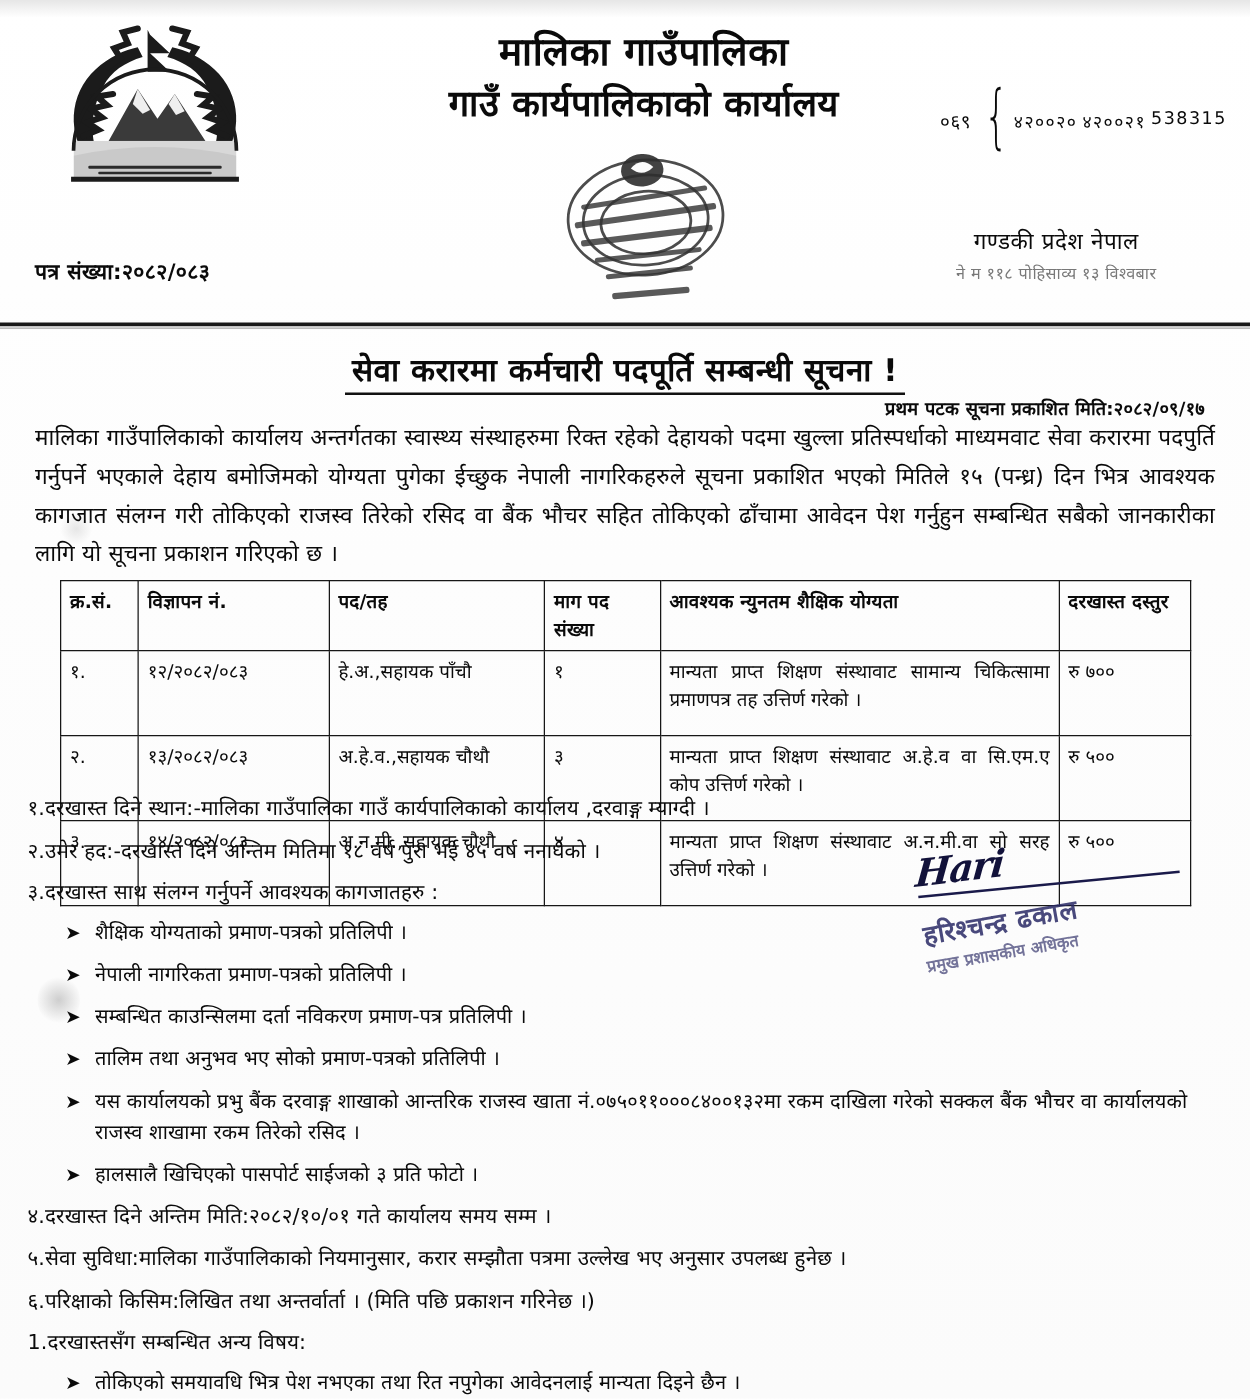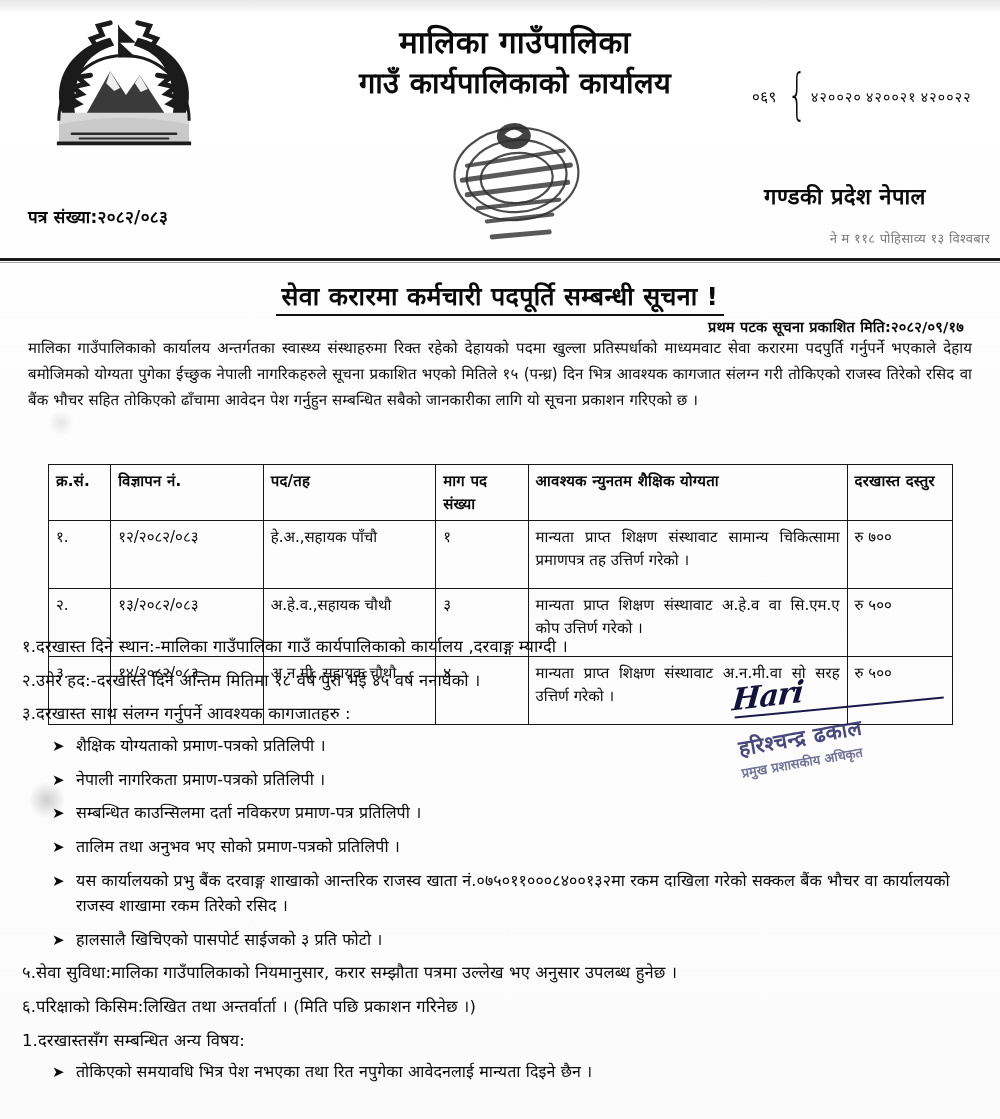--- a/index.html
+++ b/index.html
@@ -65,24 +65,24 @@
     transform: scaleX(.55); transform-origin: center;
     margin: 0 -10px 4px -6px;
   }
   .phone-nums { display: flex; flex-direction: row; gap: 4px; }
   .phone-nums span { font-size: 14px; letter-spacing: 1.2px; }
 
   .province {
     position: absolute; left: 700px; top: 180px; width: 290px;
     text-align: center;
   }
-  .province-main { font-size: 22px; font-weight: 700; letter-spacing: .4px; }
+  .province-main { font-size: 18px; font-weight: 400; letter-spacing: .4px; }
   .province-sub {
-    font-size: 13px; margin-top: 19px; color: #5b5b5b;
-    letter-spacing: .3px; opacity: .82; text-align: right;
+    font-size: 13px; margin-top: 5px; color: #5b5b5b;
+    letter-spacing: .3px; opacity: .82;
   }
 
   .letter-no {
     position: absolute; left: 28px; top: 205px;
     font-size: 17px; font-weight: 600; letter-spacing: .3px;
   }
 
   
   .stamp {
     position: absolute; left: 430px; top: 112px;
@@ -112,21 +112,21 @@
   }
 
   .pub-date {
     position: absolute; top: 316px; right: 36px;
     font-size: 14.5px; font-weight: 600; letter-spacing: .2px;
   }
 
   
   .intro {
     position: absolute; top: 336px; left: 28px; width: 944px;
-    font-size: 15px; line-height: 1.72;
+    font-size: 18px; line-height: 1.72;
     text-align: justify; text-justify: inter-word;
     letter-spacing: .1px;
   }
 
   
   .tbl-wrap { position: absolute; top: 464px; left: 48px; width: 905px; }
   table.notice {
     width: 100%; border-collapse: collapse;
     font-size: 15px;
   }
@@ -248,21 +248,21 @@
     <div class="org-line1">मालिका गाउँपालिका</div>
     <div class="org-line2">गाउँ कार्यपालिकाको कार्यालय</div>
   </div>
 
   <div class="phones">
     <span class="phone-code">०६९</span>
     <span class="brace">{</span>
     <span class="phone-nums">
       <span>४२००२०</span>
       <span>४२००२१</span>
-      <span>४२००२२</span>
+      <span>538315</span>
     </span>
   </div>
 
   <div class="province">
     <div class="province-main">गण्डकी प्रदेश नेपाल</div>
     <div class="province-sub">ने म ११८ पोहिसाव्य १३ विश्वबार</div>
   </div>
 
   <div class="letter-no">पत्र संख्या:२०८२/०८३</div>
 
@@ -366,20 +366,21 @@
     <li>
       <span class="arrow">➤</span>
       <span>यस कार्यालयको प्रभु बैंक दरवाङ्ग शाखाको आन्तरिक राजस्व खाता नं.०७५०११०००८४००१३२मा रकम दाखिला गरेको सक्कल बैंक भौचर वा कार्यालयको राजस्व शाखामा रकम तिरेको रसिद ।</span>
     </li>
     <li>
       <span class="arrow">➤</span>
       <span>हालसालै खिचिएको पासपोर्ट साईजको ३ प्रति फोटो ।</span>
     </li>
   </ul>
 
+  <div class="cond">४.दरखास्त दिने अन्तिम मिति:२०८२/१०/०१ गते कार्यालय समय सम्म ।</div>
   <div class="cond">५.सेवा सुविधा:मालिका गाउँपालिकाको नियमानुसार, करार सम्झौता पत्रमा उल्लेख भए अनुसार उपलब्ध हुनेछ ।</div>
   <div class="cond">६.परिक्षाको किसिम:लिखित तथा अन्तर्वार्ता । (मिति पछि प्रकाशन गरिनेछ ।)</div>
   <div class="cond tight">1.दरखास्तसँग सम्बन्धित अन्य विषय:</div>
 
   <ul class="bullets">
     <li>
       <span class="arrow">➤</span>
       <span>तोकिएको समयावधि भित्र पेश नभएका तथा रित नपुगेका आवेदनलाई मान्यता दिइने छैन ।</span>
     </li>
 

